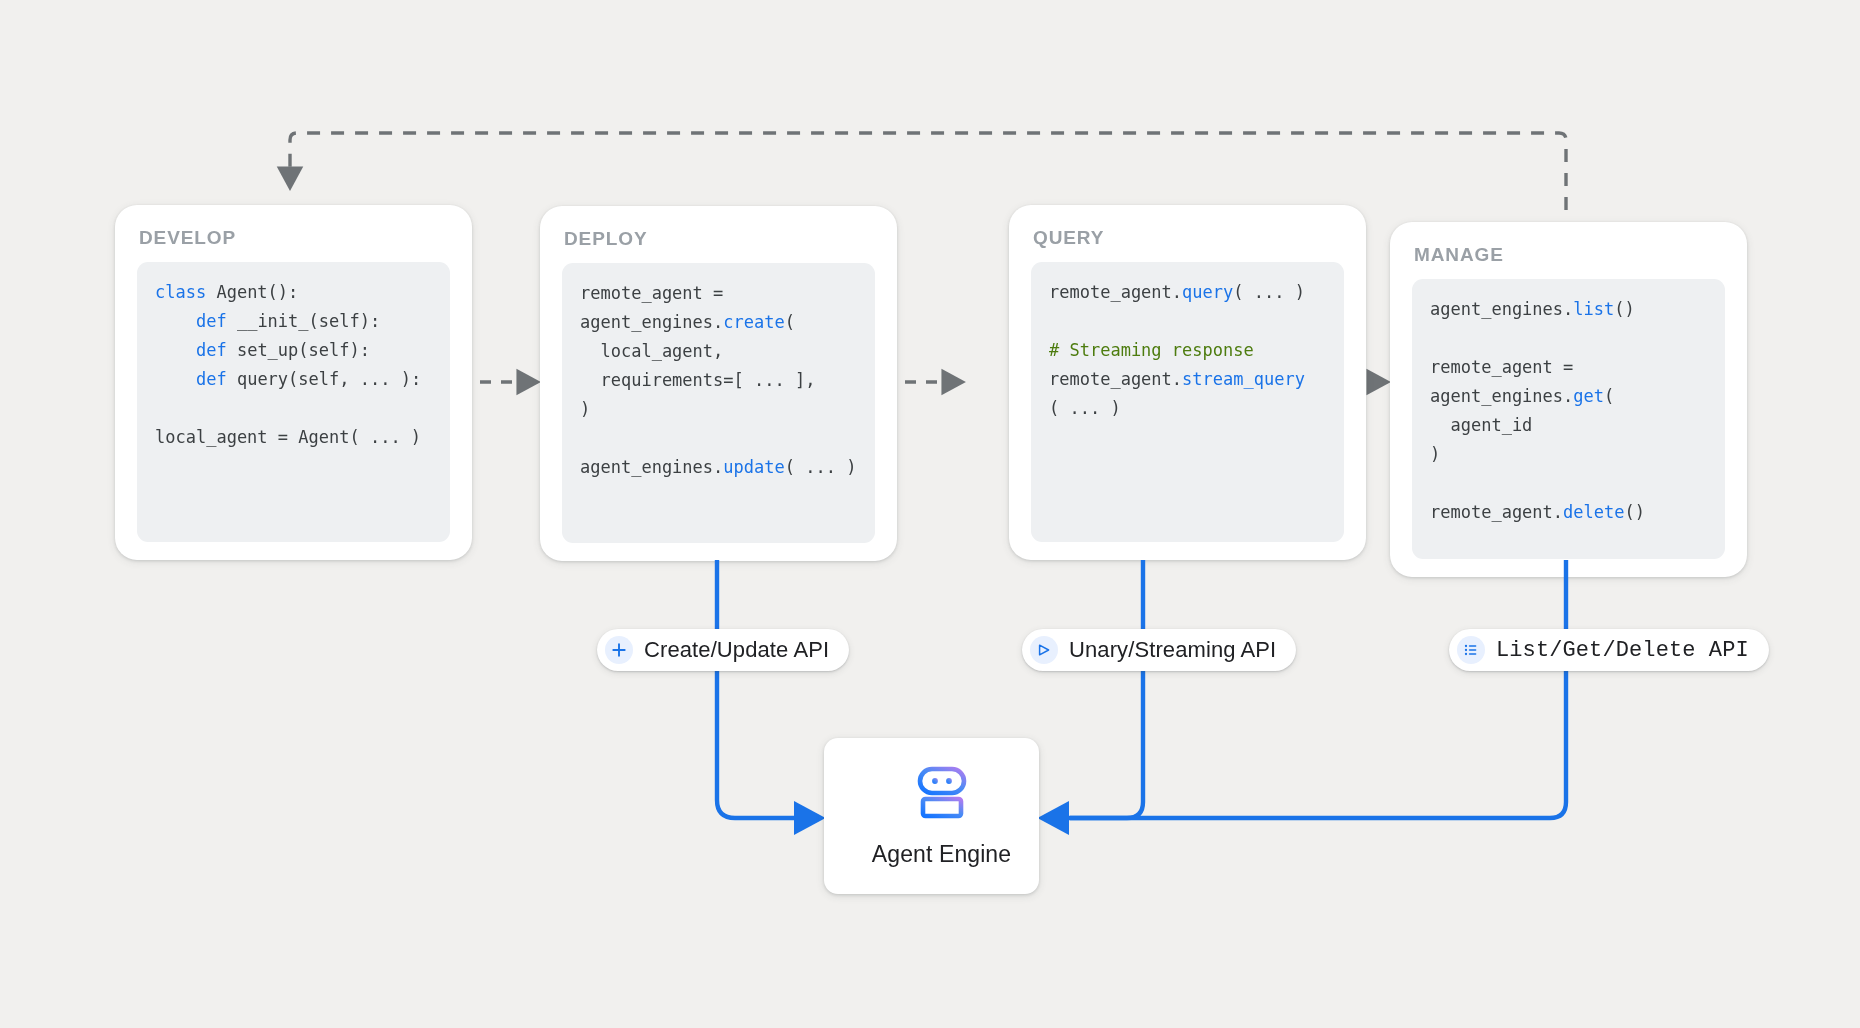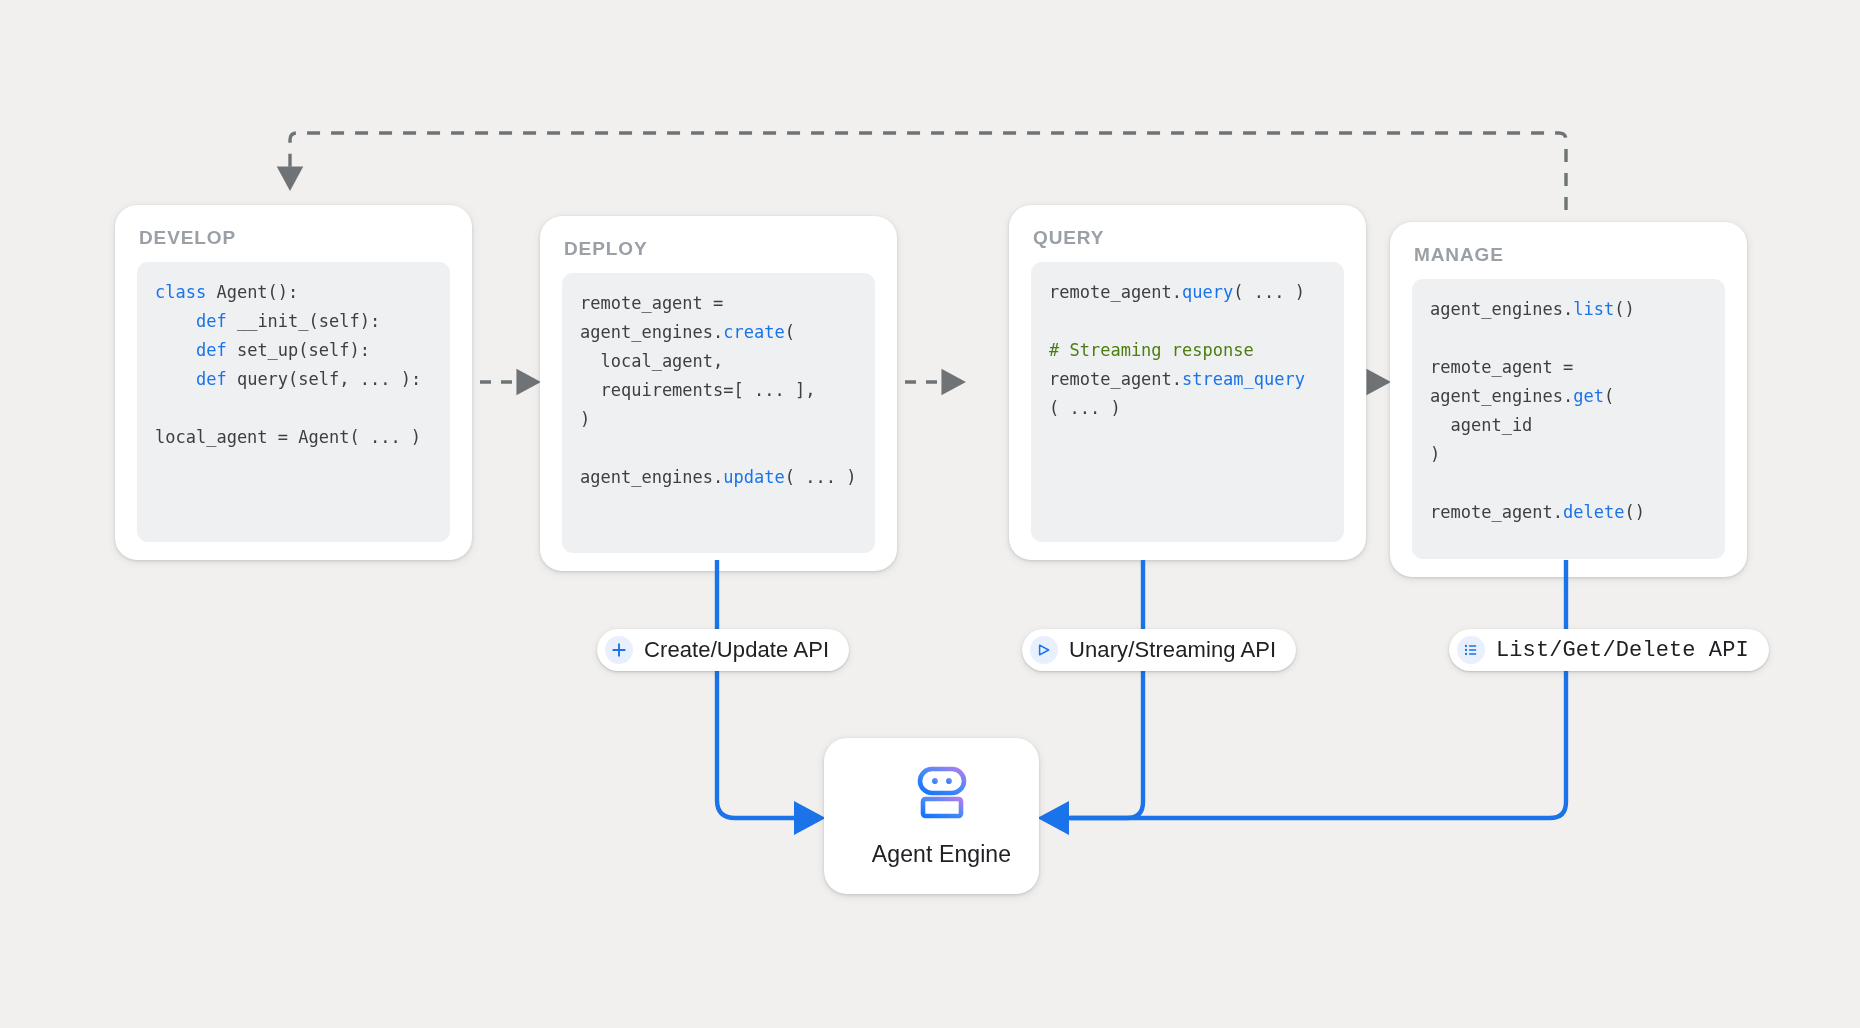--- a/index.html
+++ b/index.html
@@ -111,21 +111,21 @@
   }
 
   
   #agent-engine-card {
     position: absolute;
     left: 824px;
     top: 738px;
     width: 215px;
     height: 156px;
     background: #ffffff;
-    border-radius: 23px;
+    border-radius: 14px;
     box-shadow: 0 1px 3px rgba(60,64,67,.18), 0 2px 9px rgba(60,64,67,.12);
     z-index: 6;
     display: flex;
     flex-direction: column;
     align-items: center;
     justify-content: center;
     box-sizing: border-box;
     padding-left: 20px;
   }
   #agent-engine-card .ae-label {
@@ -160,21 +160,21 @@
   <div class="stage-card" id="card-develop" style="left:115px; top:205px; width:357px; height:355px;">
     <div class="stage-title">DEVELOP</div>
     <div class="code-box"><span class="kw">class </span><span>Agent():</span>
 <span>    </span><span class="kw">def </span><span>__init_(self):</span>
 <span>    </span><span class="kw">def </span><span>set_up(self):</span>
 <span>    </span><span class="kw">def </span><span>query(self, ... ):</span>
 <span></span>
 <span>local_agent = Agent( ... )</span></div>
   </div>
 
-  <div class="stage-card" id="card-deploy" style="left:540px; top:216px; width:357px; height:355px;">
+  <div class="stage-card" id="card-deploy" style="left:540px; top:206px; width:357px; height:355px;">
     <div class="stage-title">DEPLOY</div>
     <div class="code-box"><span>remote_agent =</span>
 <span>agent_engines.</span><span class="fn">create</span><span>(</span>
 <span>  local_agent,</span>
 <span>  requirements=[ ... ],</span>
 <span>)</span>
 <span></span>
 <span>agent_engines.</span><span class="fn">update</span><span>( ... )</span></div>
   </div>
 

